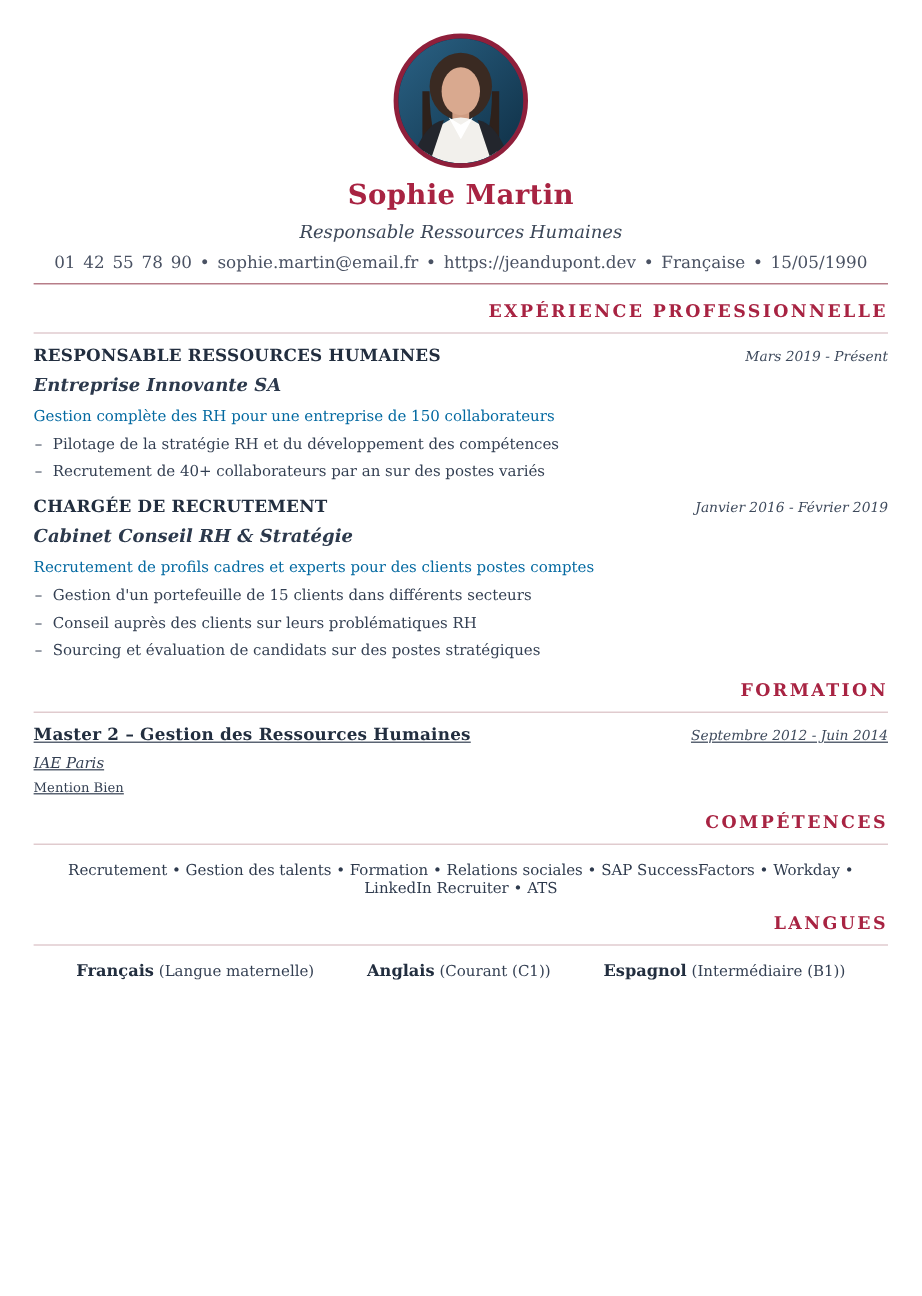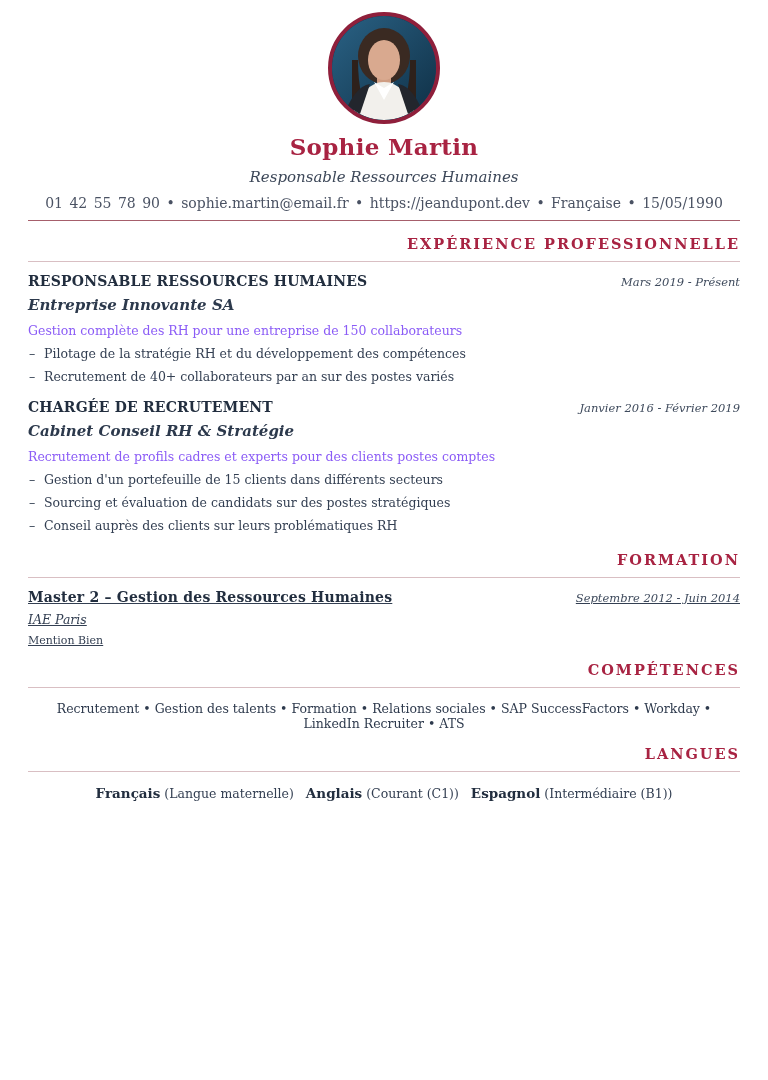--- a/index.html
+++ b/index.html
@@ -7,21 +7,21 @@
     width: 768px;
     height: 1080px;
     background: #ffffff;
     font-family: "DejaVu Serif", "Liberation Serif", serif;
     color: #333f52;
     -webkit-font-smoothing: antialiased;
   }
   .page { padding: 0 28px; }
 
   
-  .cv-header { text-align: center; padding-top: 12px; }
+  .cv-header { text-align: center; padding-top: 28px; }
   .photo-wrap {
     width: 104px; height: 104px;
     margin: 0 auto;
     border-radius: 50%;
     border: 4px solid #8f1f3b;
     overflow: hidden;
     background: #16405c;
   }
   .photo-wrap svg { display: block; }
   .name {
@@ -82,21 +82,21 @@
   .company {
     margin-top: 7px;
     font-size: 15px;
     font-weight: bold;
     font-style: italic;
     color: #2c394c;
   }
   .summary {
     margin-top: 9px;
     font-size: 12.5px;
-    color: #8b5cf6;
+    color: #0369a1;
   }
   ul.bullets {
     list-style: none;
     margin: 4px 0 0 0;
     padding: 0;
   }
   ul.bullets li {
     font-size: 12.5px;
     color: #333f52;
     padding: 4px 0 4px 16px;
@@ -126,21 +126,21 @@
     margin-top: 13px;
     text-align: center;
     font-size: 12.5px;
     color: #2e3a4d;
   }
 
   .languages-row {
     margin-top: 13px;
     display: flex;
     justify-content: center;
-    gap: 12px;
+    gap: 44px;
   }
   .language-item { font-size: 12.5px; color: #333f52; }
   .language-name {
     font-size: 13.5px;
     font-weight: bold;
     color: #222e3f;
     margin-right: 4px;
   }
 </style>
 </head>
@@ -202,22 +202,22 @@
 
     <div class="job">
       <div class="row-between">
         <span class="job-title">CHARGÉE DE RECRUTEMENT</span>
         <span class="date-range">Janvier 2016 - Février 2019</span>
       </div>
       <div class="company">Cabinet Conseil RH &amp; Stratégie</div>
       <div class="summary">Recrutement de profils cadres et experts pour des clients postes comptes</div>
       <ul class="bullets">
         <li>Gestion d'un portefeuille de 15 clients dans différents secteurs</li>
+        <li>Conseil auprès des clients sur leurs problématiques RH</li>
         <li>Sourcing et évaluation de candidats sur des postes stratégiques</li>
-        <li>Conseil auprès des clients sur leurs problématiques RH</li>
       </ul>
     </div>
   </div>
 
   <div>
     <div class="section-heading">FORMATION</div>
     <div class="degree-block">
       <div class="row-between">
         <span class="job-title">Master 2 – Gestion des Ressources Humaines</span>
         <span class="date-range">Septembre 2012 - Juin 2014</span>

